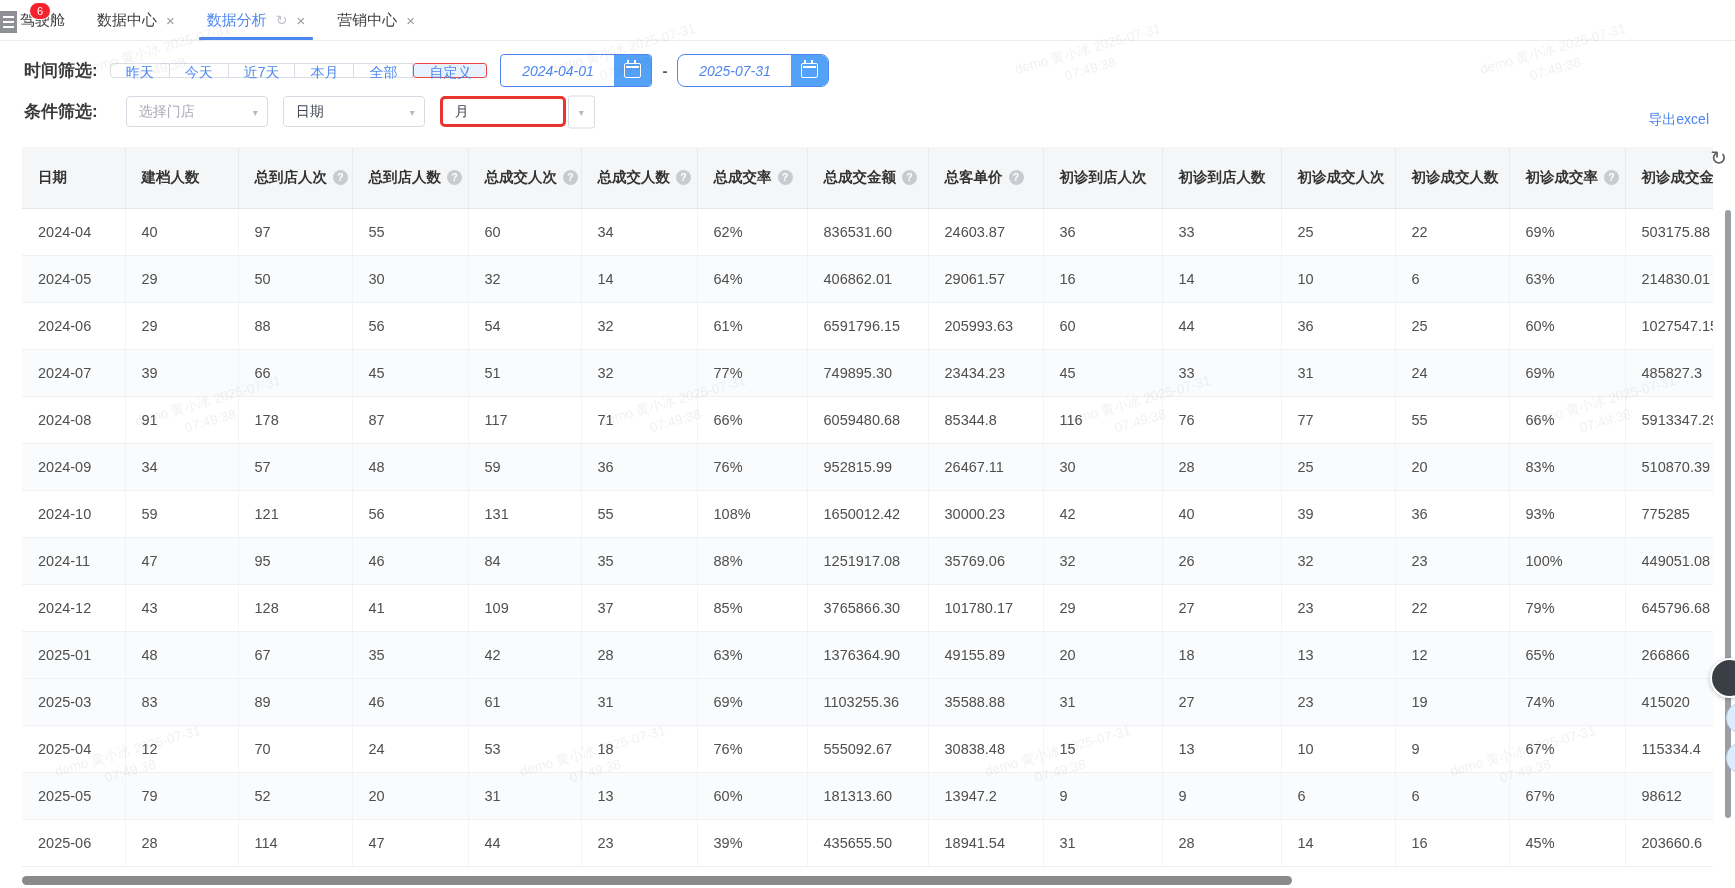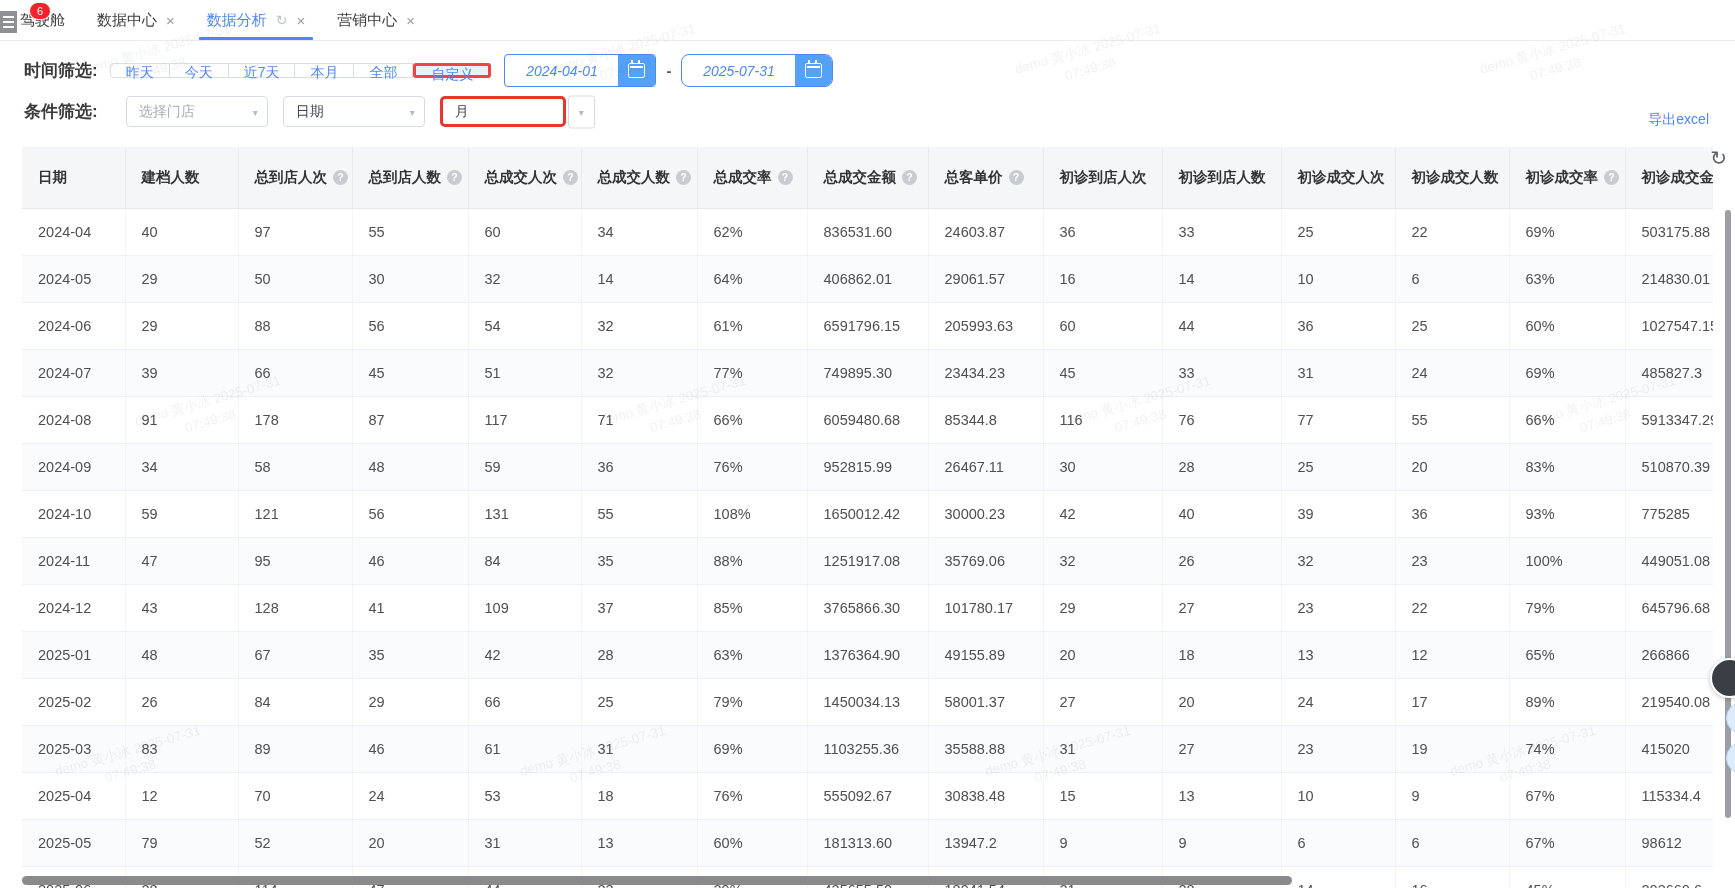--- a/index.html
+++ b/index.html
@@ -23,21 +23,21 @@
 
   
   .frow{position:absolute;left:24px;display:flex;align-items:center;height:31px;z-index:3;}
   .frow1{top:55px;}
   .frow2{top:96px;}
   .flabel{font-size:17px;color:#3a3a3a;font-weight:700;margin-right:12px;white-space:nowrap;}
   .tgroup{display:flex;}
   .tbtn{height:15px;padding:0 15px;background:#fff;border:1px solid #d8dde6;border-left:none;color:#4e87f0;
         font-size:14px;cursor:pointer;font-family:inherit;}
   .tbtn:first-child{border-left:1px solid #d8dde6;border-radius:4px 0 0 4px;}
-  .tbtn.sel{background:#e8f1ff;border:3px solid #ef4444;border-radius:3px;}
+  .tbtn.sel{background:#e8f1ff;border:1px solid #ef4444;border-radius:3px;}
   .dinput{display:flex;align-items:center;height:31px;border:1px solid #4e87f0;border-radius:4px;
           margin-left:13px;overflow:hidden;background:#fff;cursor:pointer;}
   .dtext{width:113px;text-align:center;color:#4e87f0;font-size:14px;font-style:italic;}
   .calbtn{width:37px;height:31px;background:#54a1f8;display:flex;align-items:center;justify-content:center;}
   .cal-icon{position:relative;width:15px;height:13px;border:1.5px solid #fff;border-radius:2px;background:transparent;}
   .cal-icon::before{content:'';position:absolute;left:1px;right:1px;top:2px;height:2px;background:#fff;}
   .cal-icon::after{content:'';position:absolute;left:2px;top:-4px;width:2px;height:3px;background:#fff;box-shadow:7px 0 0 #fff;}
   .dash{margin:0 10px;color:#555;font-weight:700;font-size:15px;}
 
   .select{width:142px;height:31px;border:1px solid #d7dbe3;border-radius:4px;display:flex;align-items:center;
@@ -274,21 +274,21 @@
           <td>116</td>
           <td>76</td>
           <td>77</td>
           <td>55</td>
           <td>66%</td>
           <td>5913347.29</td>
         </tr>
         <tr class="alt">
           <td>2024-09</td>
           <td>34</td>
-          <td>58</td>
+          <td>57</td>
           <td>48</td>
           <td>59</td>
           <td>36</td>
           <td>76%</td>
           <td>952815.99</td>
           <td>26467.11</td>
           <td>30</td>
           <td>28</td>
           <td>25</td>
           <td>20</td>
@@ -356,37 +356,20 @@
           <td>63%</td>
           <td>1376364.90</td>
           <td>49155.89</td>
           <td>20</td>
           <td>18</td>
           <td>13</td>
           <td>12</td>
           <td>65%</td>
           <td>266866</td>
         </tr>
-        <tr>
-          <td>2025-02</td>
-          <td>26</td>
-          <td>84</td>
-          <td>29</td>
-          <td>66</td>
-          <td>25</td>
-          <td>79%</td>
-          <td>1450034.13</td>
-          <td>58001.37</td>
-          <td>27</td>
-          <td>20</td>
-          <td>24</td>
-          <td>17</td>
-          <td>89%</td>
-          <td>219540.08</td>
-        </tr>
         <tr class="alt">
           <td>2025-03</td>
           <td>83</td>
           <td>89</td>
           <td>46</td>
           <td>61</td>
           <td>31</td>
           <td>69%</td>
           <td>1103255.36</td>
           <td>35588.88</td>

